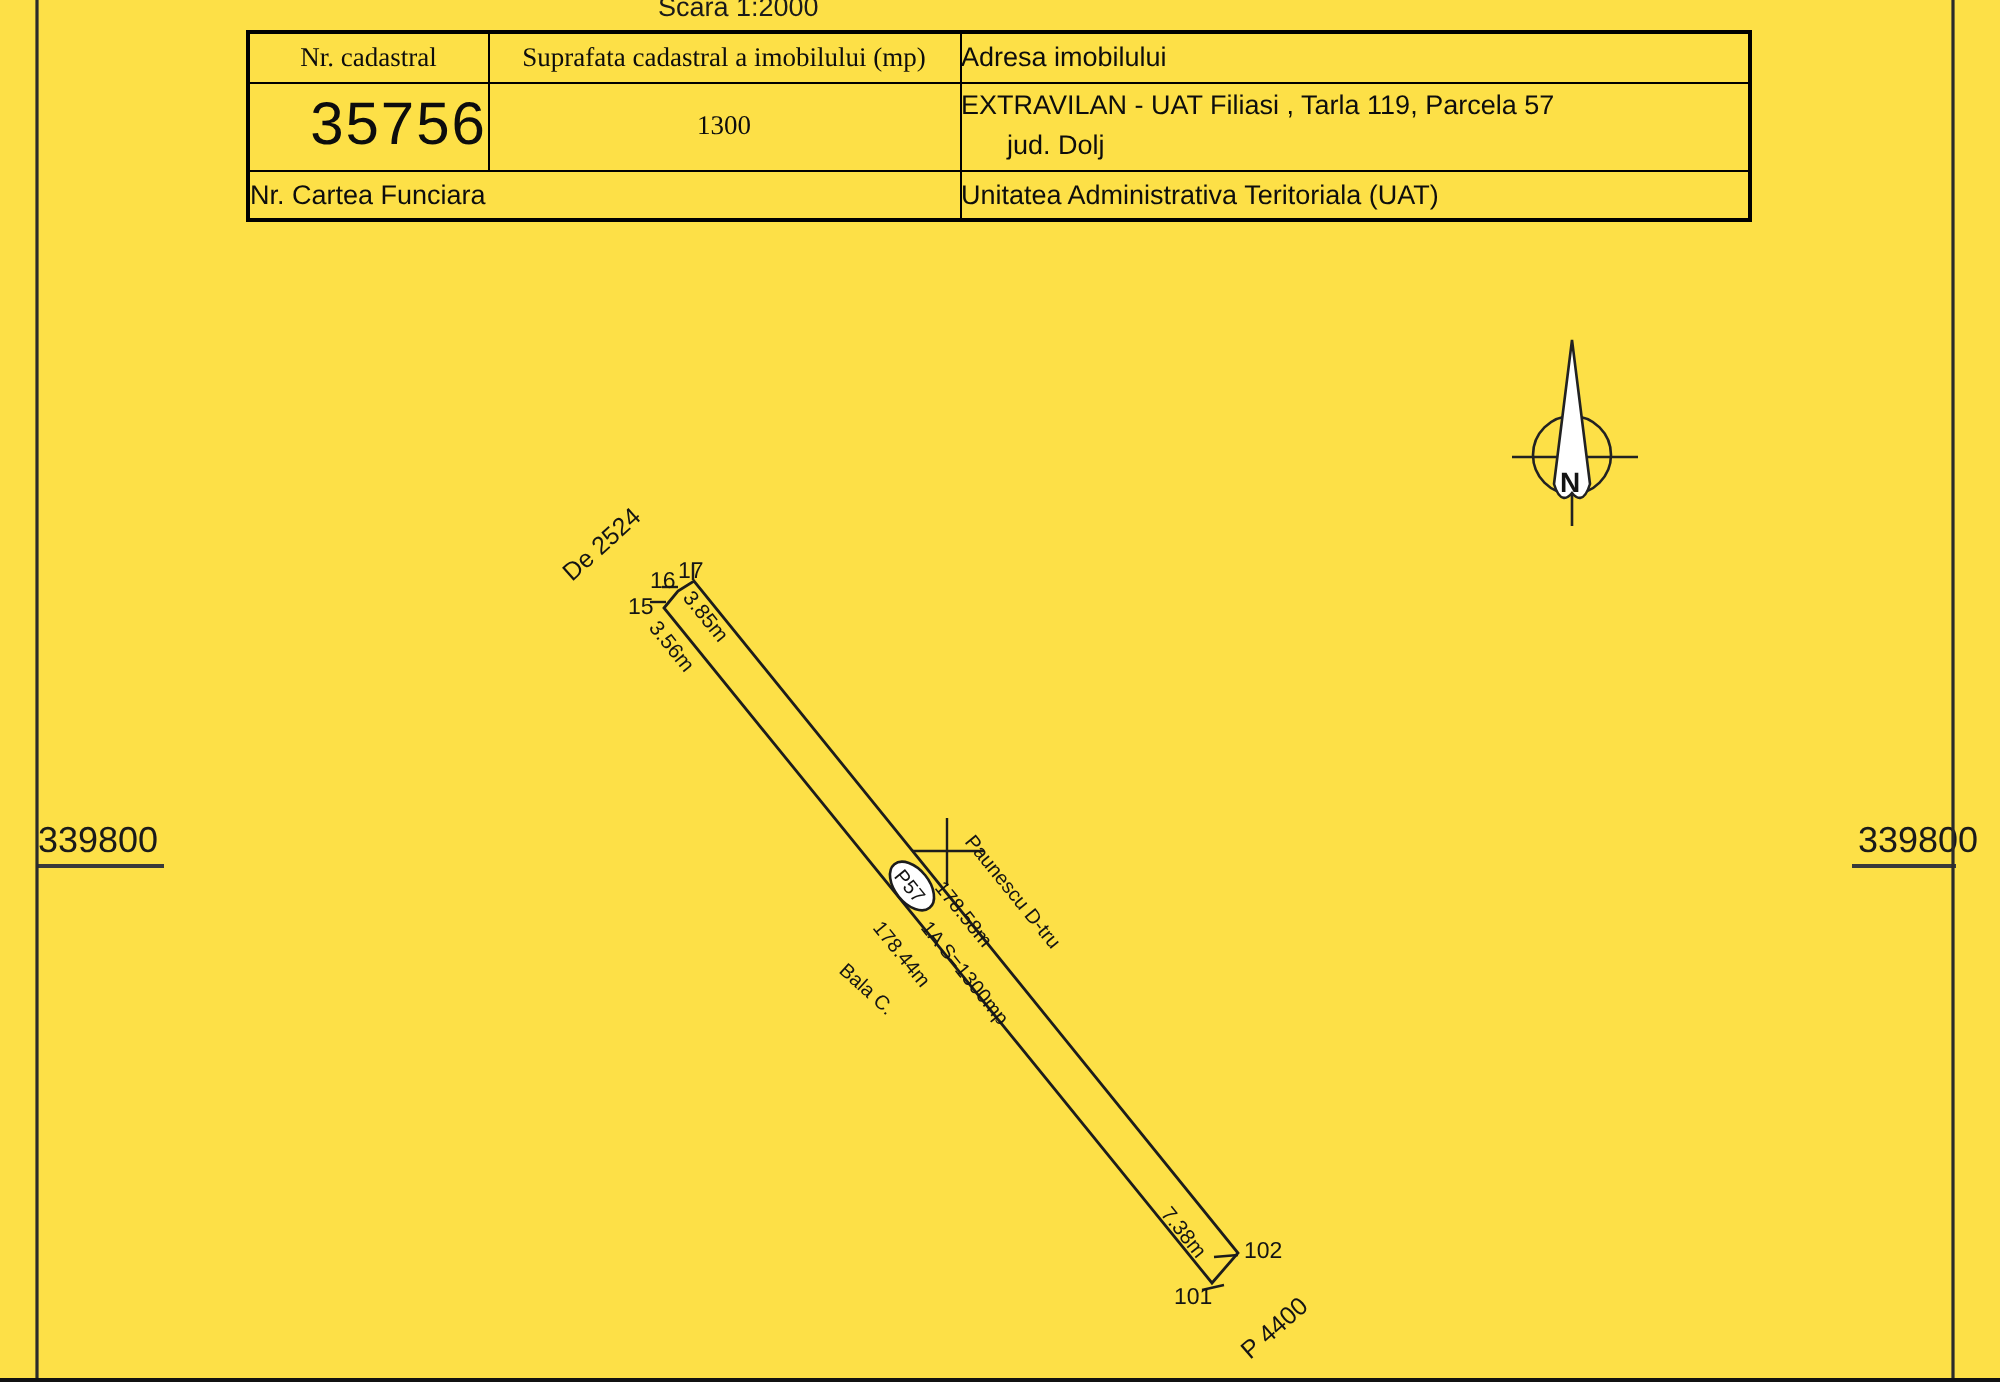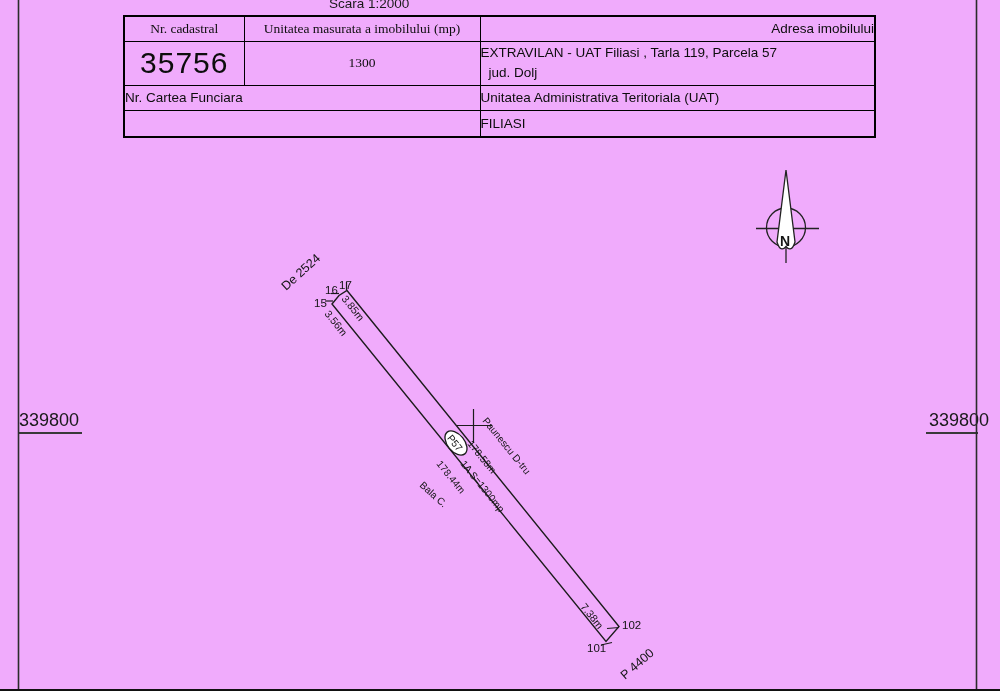--- a/index.html
+++ b/index.html
@@ -1,35 +1,35 @@
 <!DOCTYPE html>
 <html><head>
 <meta charset="utf-8">
 <style>
   html,body{margin:0;padding:0;background:#fff;}
   .page{
-    position:relative;width:1000px;height:691px;background:#f0abfc;overflow:hidden;
+    position:relative;width:1000px;height:691px;background:#fde047;overflow:hidden;
     font-family:"Liberation Sans",sans-serif;color:#111;
   }
   .scale-title{
     position:absolute;left:329px;top:-4px;font-size:13.5px;color:#1a1a1a;white-space:nowrap;
   }
   
   .info-table{
     position:absolute;left:123px;top:15px;border-collapse:collapse;table-layout:fixed;
     border:2px solid #000;font-size:13.5px;color:#0d0d0d;
   }
   .info-table td,.info-table th{border:1.5px solid #000;font-weight:normal;padding:0;vertical-align:middle;overflow:hidden;}
   .c1{width:120px;} .c2{width:236px;} .c3{width:395px;}
   .r1{height:25px;} .r2{height:44px;} .r3{height:25px;margin-top:18px;} .r4{height:27px;}
   .tc{text-align:center;font-family:Liberation Serif, serif;}
-  .tl{text-align:right;padding-left:6px;}
-  .big-number{font-size:30px;text-align:center;padding-left:9px;letter-spacing:1px;}
+  .tl{text-align:left;padding-left:6px;}
+  .big-number{font-size:30px;text-align:right;padding-left:9px;letter-spacing:1px;}
   .addr{line-height:1.45;padding-left:3px;margin-top:40px;}
-  .addr .line2{padding-left:8px;}
+  .addr .line2{padding-left:23px;}
   .padl8{padding-left:8px;} .padl4{padding-left:4px;} .padl10{padding-left:10px;}
   
   .northing{
     position:absolute;top:410px;font-size:18px;font-weight:normal;color:#1a1a1a;
     border-bottom:2px solid #3a3a3a;padding:0 3px 1px 1px;white-space:nowrap;
   }
   .northing.left{left:18px;}
   .northing.right{left:926px;width:48px;text-align:right;padding:0 1px 1px 3px;}
   svg{position:absolute;left:0;top:0;}
   svg text{font-family:"Liberation Sans",sans-serif;fill:#141414;}
@@ -43,38 +43,34 @@
 
   <table class="info-table">
     <colgroup>
         <col class="c1">
         <col class="c2">
         <col class="c3">
       </colgroup>
     <tbody>
         <tr class="r1">
       <th class="tc">Nr. cadastral</th>
-      <th class="tc">Unitatea masurata a imobilului (mp)</th>
+      <th class="tc">Suprafata cadastral a imobilului (mp)</th>
       <th class="tl">Adresa imobilului</th>
     </tr>
     <tr class="r2">
       <td class="big-number">35756</td>
       <td class="tc">1300</td>
       <td class="addr">
         <div class="line1">EXTRAVILAN -  UAT Filiasi , Tarla 119, Parcela 57</div>
         <div class="line2">jud. Dolj</div>
       </td>
     </tr>
     <tr class="r3">
       <td colspan="2" class="padl8">Nr. Cartea Funciara</td>
       <td class="padl4">Unitatea Administrativa Teritoriala (UAT)</td>
-    </tr>
-    <tr class="r4">
-      <td colspan="2"></td>
-      <td class="padl10">FILIASI</td>
     </tr>
   </tbody>
     </table>
 
   <div class="northing left">339800</div>
   <div class="northing right">339800</div>
 
   <svg width="1000" height="691" viewBox="0 0 1000 691">
 
     <line x1="18.5" y1="0" x2="18.5" y2="691" stroke="#2b2b2b" stroke-width="1.6"></line>

